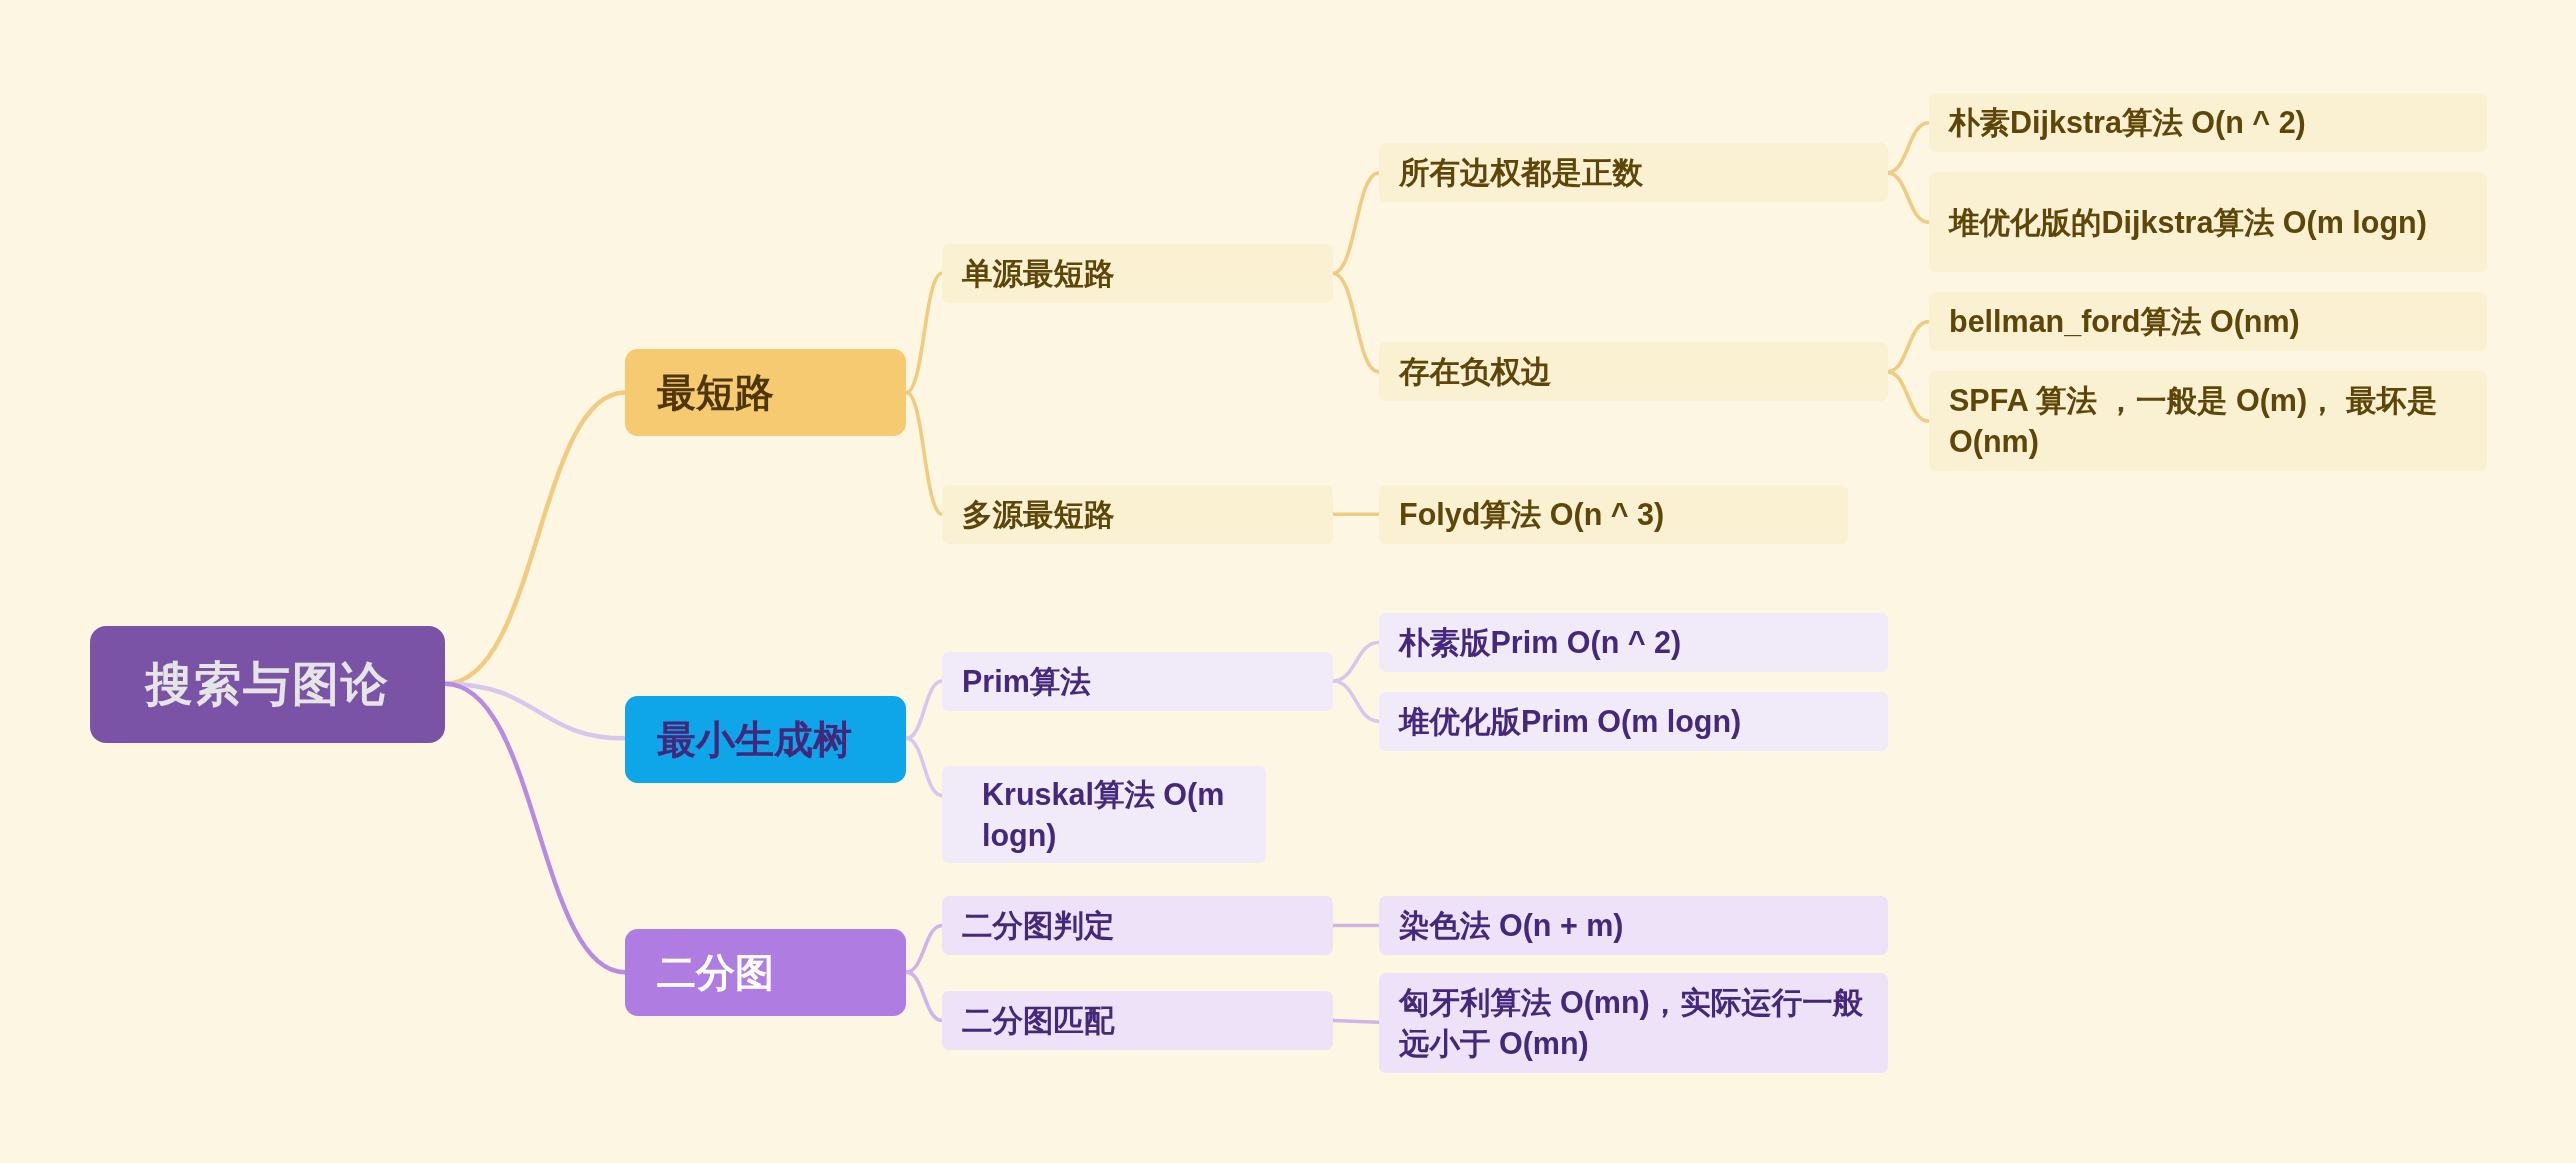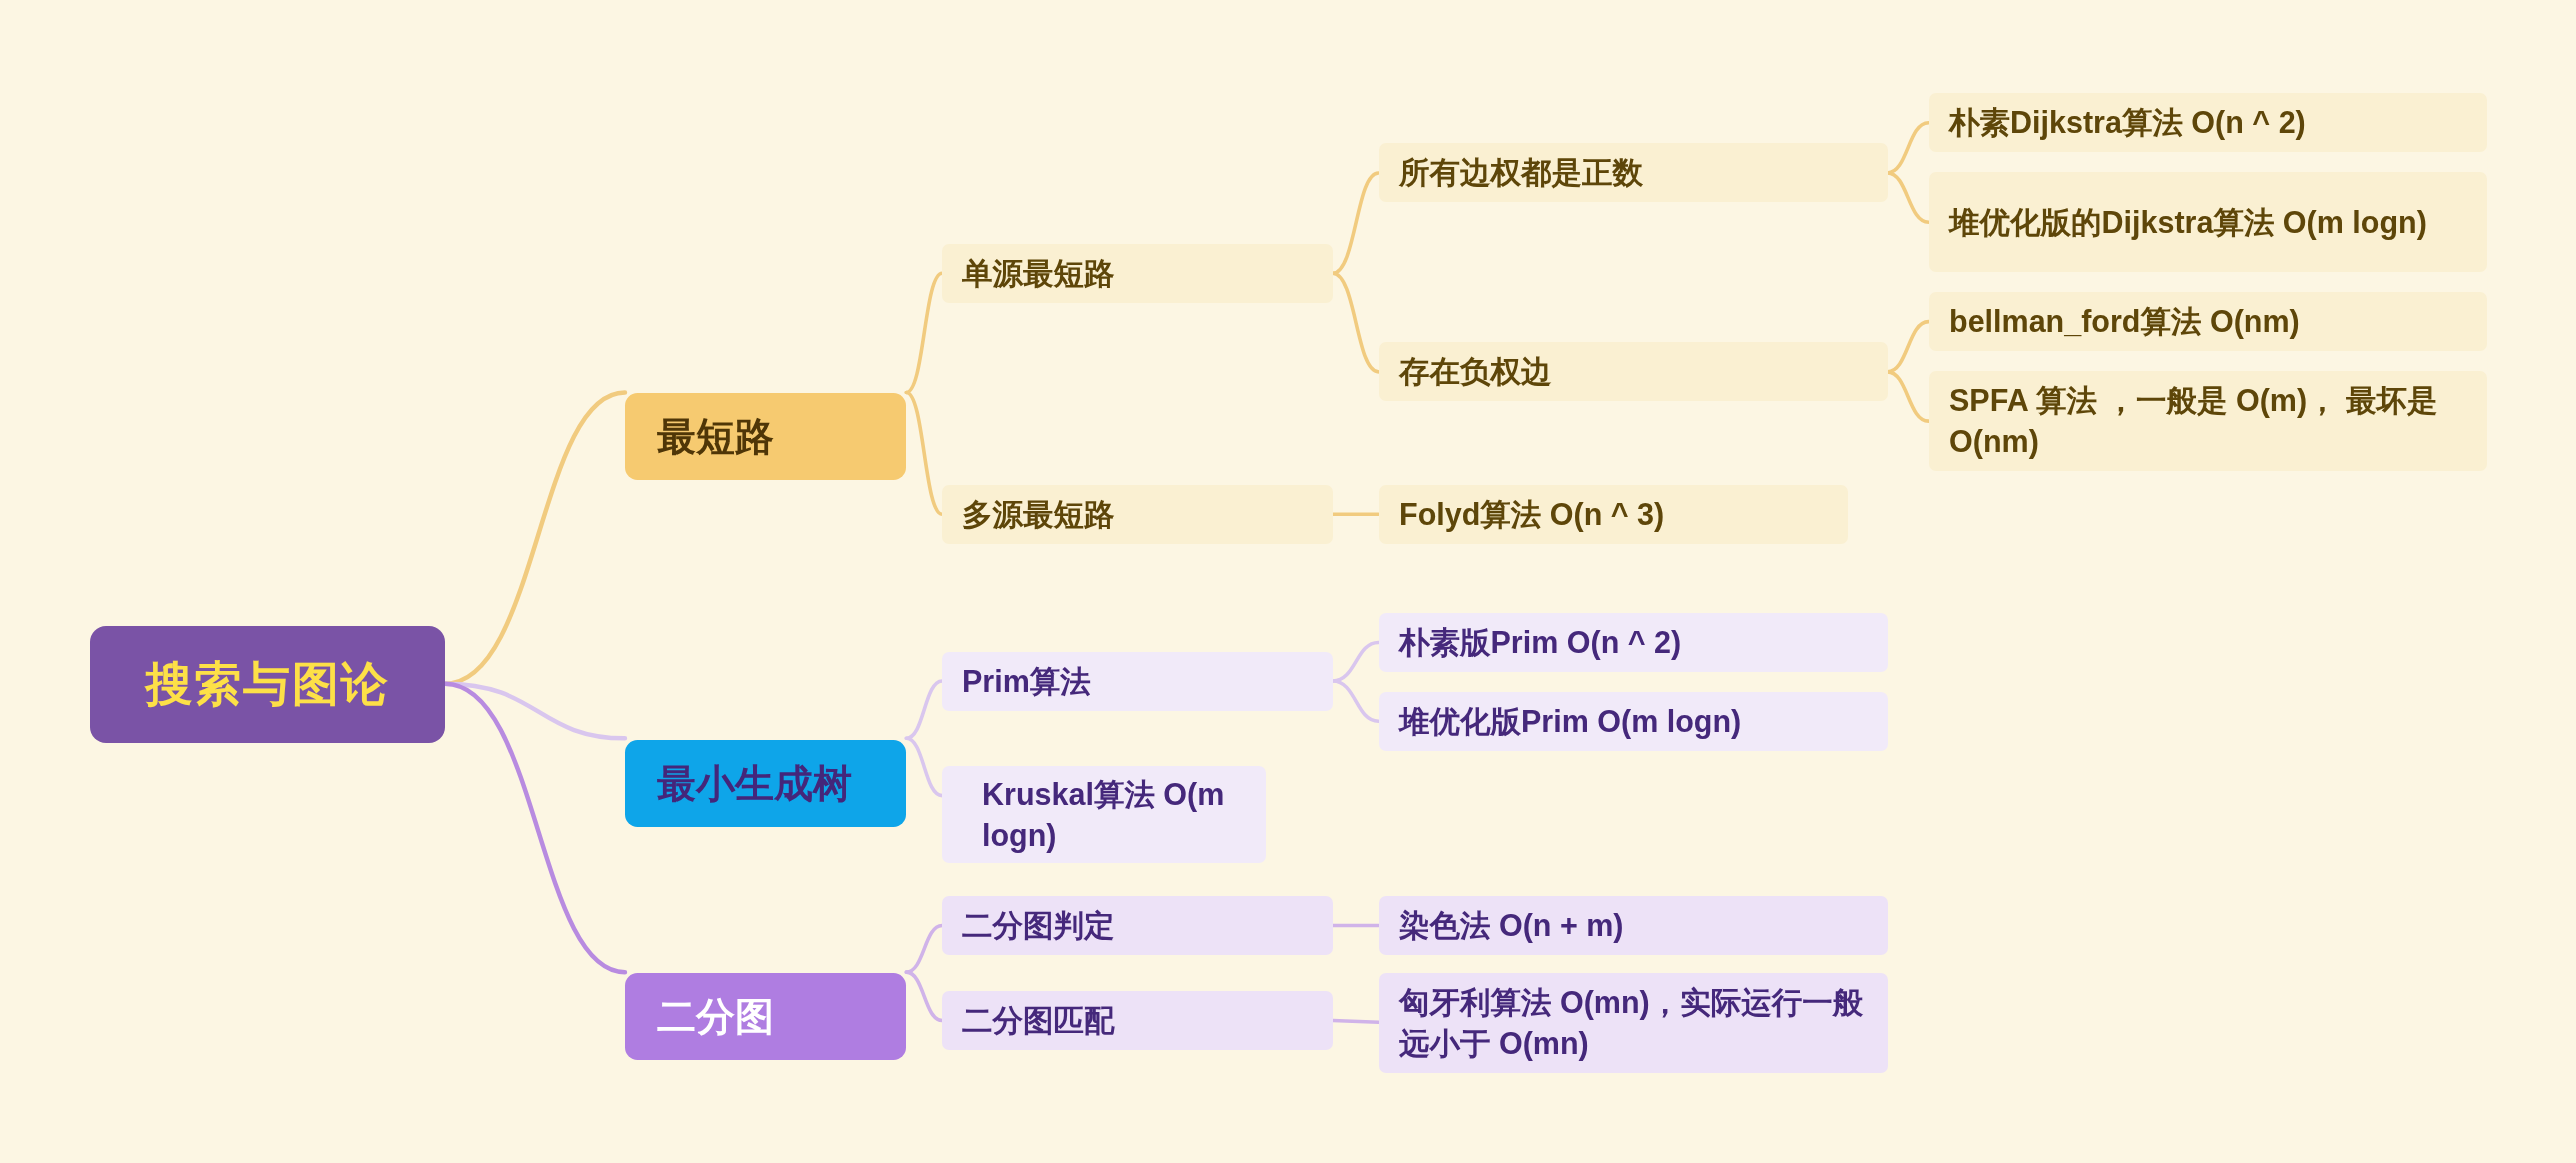--- a/index.html
+++ b/index.html
@@ -15,33 +15,32 @@
   .node {
     position: absolute;
     display: flex;
     align-items: center;
     box-sizing: border-box;
     font-weight: bold;
     white-space: normal;
   }
   .root-node {
     background: #7A53A6;
-    color: #fde047;
+    color: #e5e5e5;
     font-size: 47px;
     border-radius: 16px;
     justify-content: center;
     padding: 0 25px;
     letter-spacing: 1.8px;
     font-family: Liberation Mono, monospace;
   }
   .branch {
     font-size: 39px;
     border-radius: 12.5px;
     padding: 0 32px;
-    margin-top: 44px;
   }
   .branch-yellow { background: #F6CA70; color: #4F3607; }
   .branch-lav    { background: #0ea5e9; color: #44267A; }
   .branch-purple { background: #AF7DE1; color: #FFFFFF; }
   .leaf {
     font-size: 30.5px;
     border-radius: 7px;
     padding: 8px 20px;
     line-height: 1.33;
   }

